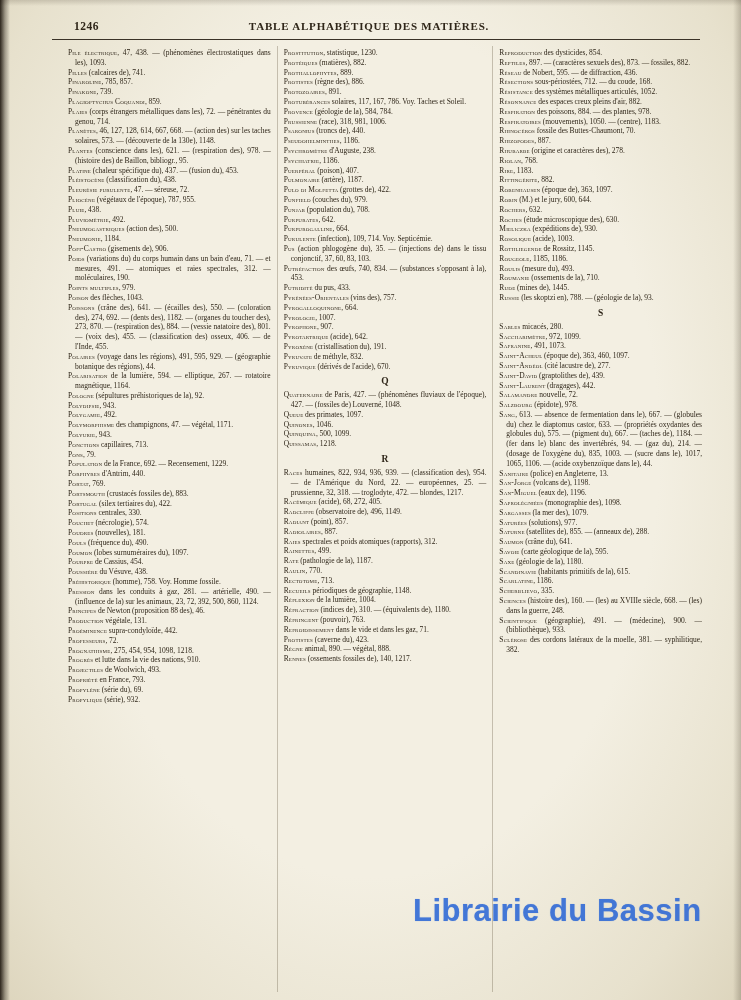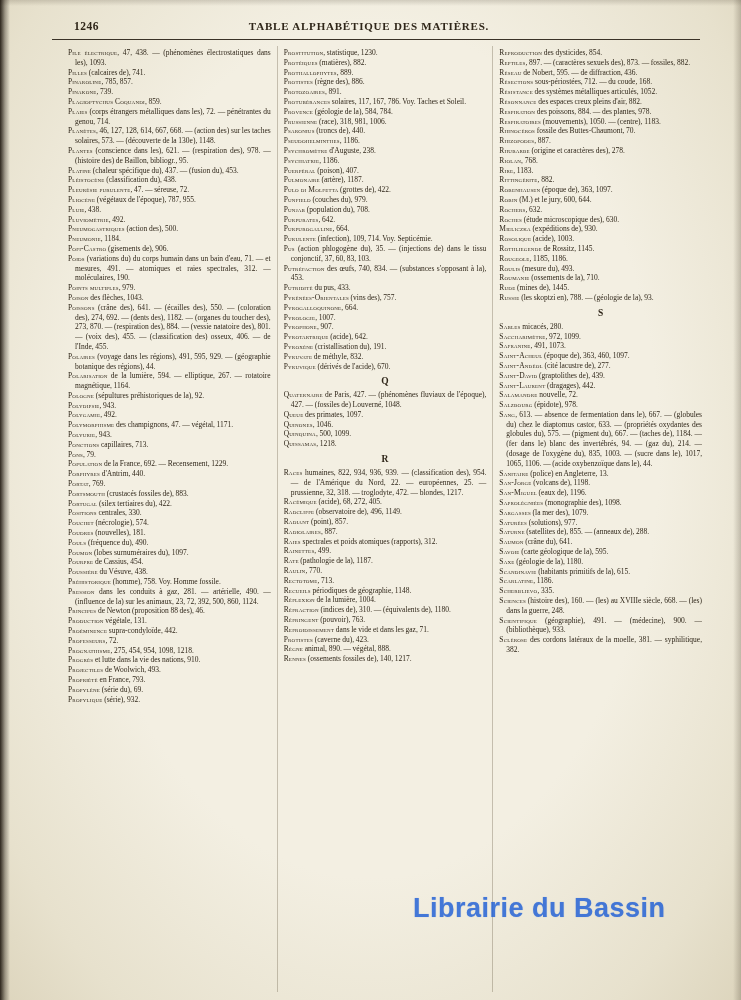--- a/index.html
+++ b/index.html
@@ -25,21 +25,21 @@
   .col + .col{border-left:1px solid rgba(110,98,75,0.35);}
   .entry{
     margin:0;font-size:7.5px;line-height:9.8px;text-align:justify;
     text-indent:-7px;padding-left:7px;word-spacing:-0.2px;
   }
   .entry .head{font-variant:small-caps;letter-spacing:0.2px;}
   .section{text-align:center;font-weight:bold;font-size:9.5px;margin:5px 0 4px 0;}
   .watermark{
     position:absolute;left:413px;top:893px;z-index:5;white-space:nowrap;
     font-family:"Liberation Sans","DejaVu Sans",sans-serif;
-    font-size:27px;font-weight:600;letter-spacing:0.5px;
+    font-size:31px;font-weight:600;letter-spacing:0.5px;
     opacity:0.82;text-shadow:0 0 1px rgba(30,94,214,0.5);
   }
 </style>
 </head>
 <body>
 
 <div class="content">
   <div class="header">
     <span class="page-number">1246</span>
     <span class="page-title">TABLE ALPHABÉTIQUE DES MATIÈRES.</span>

